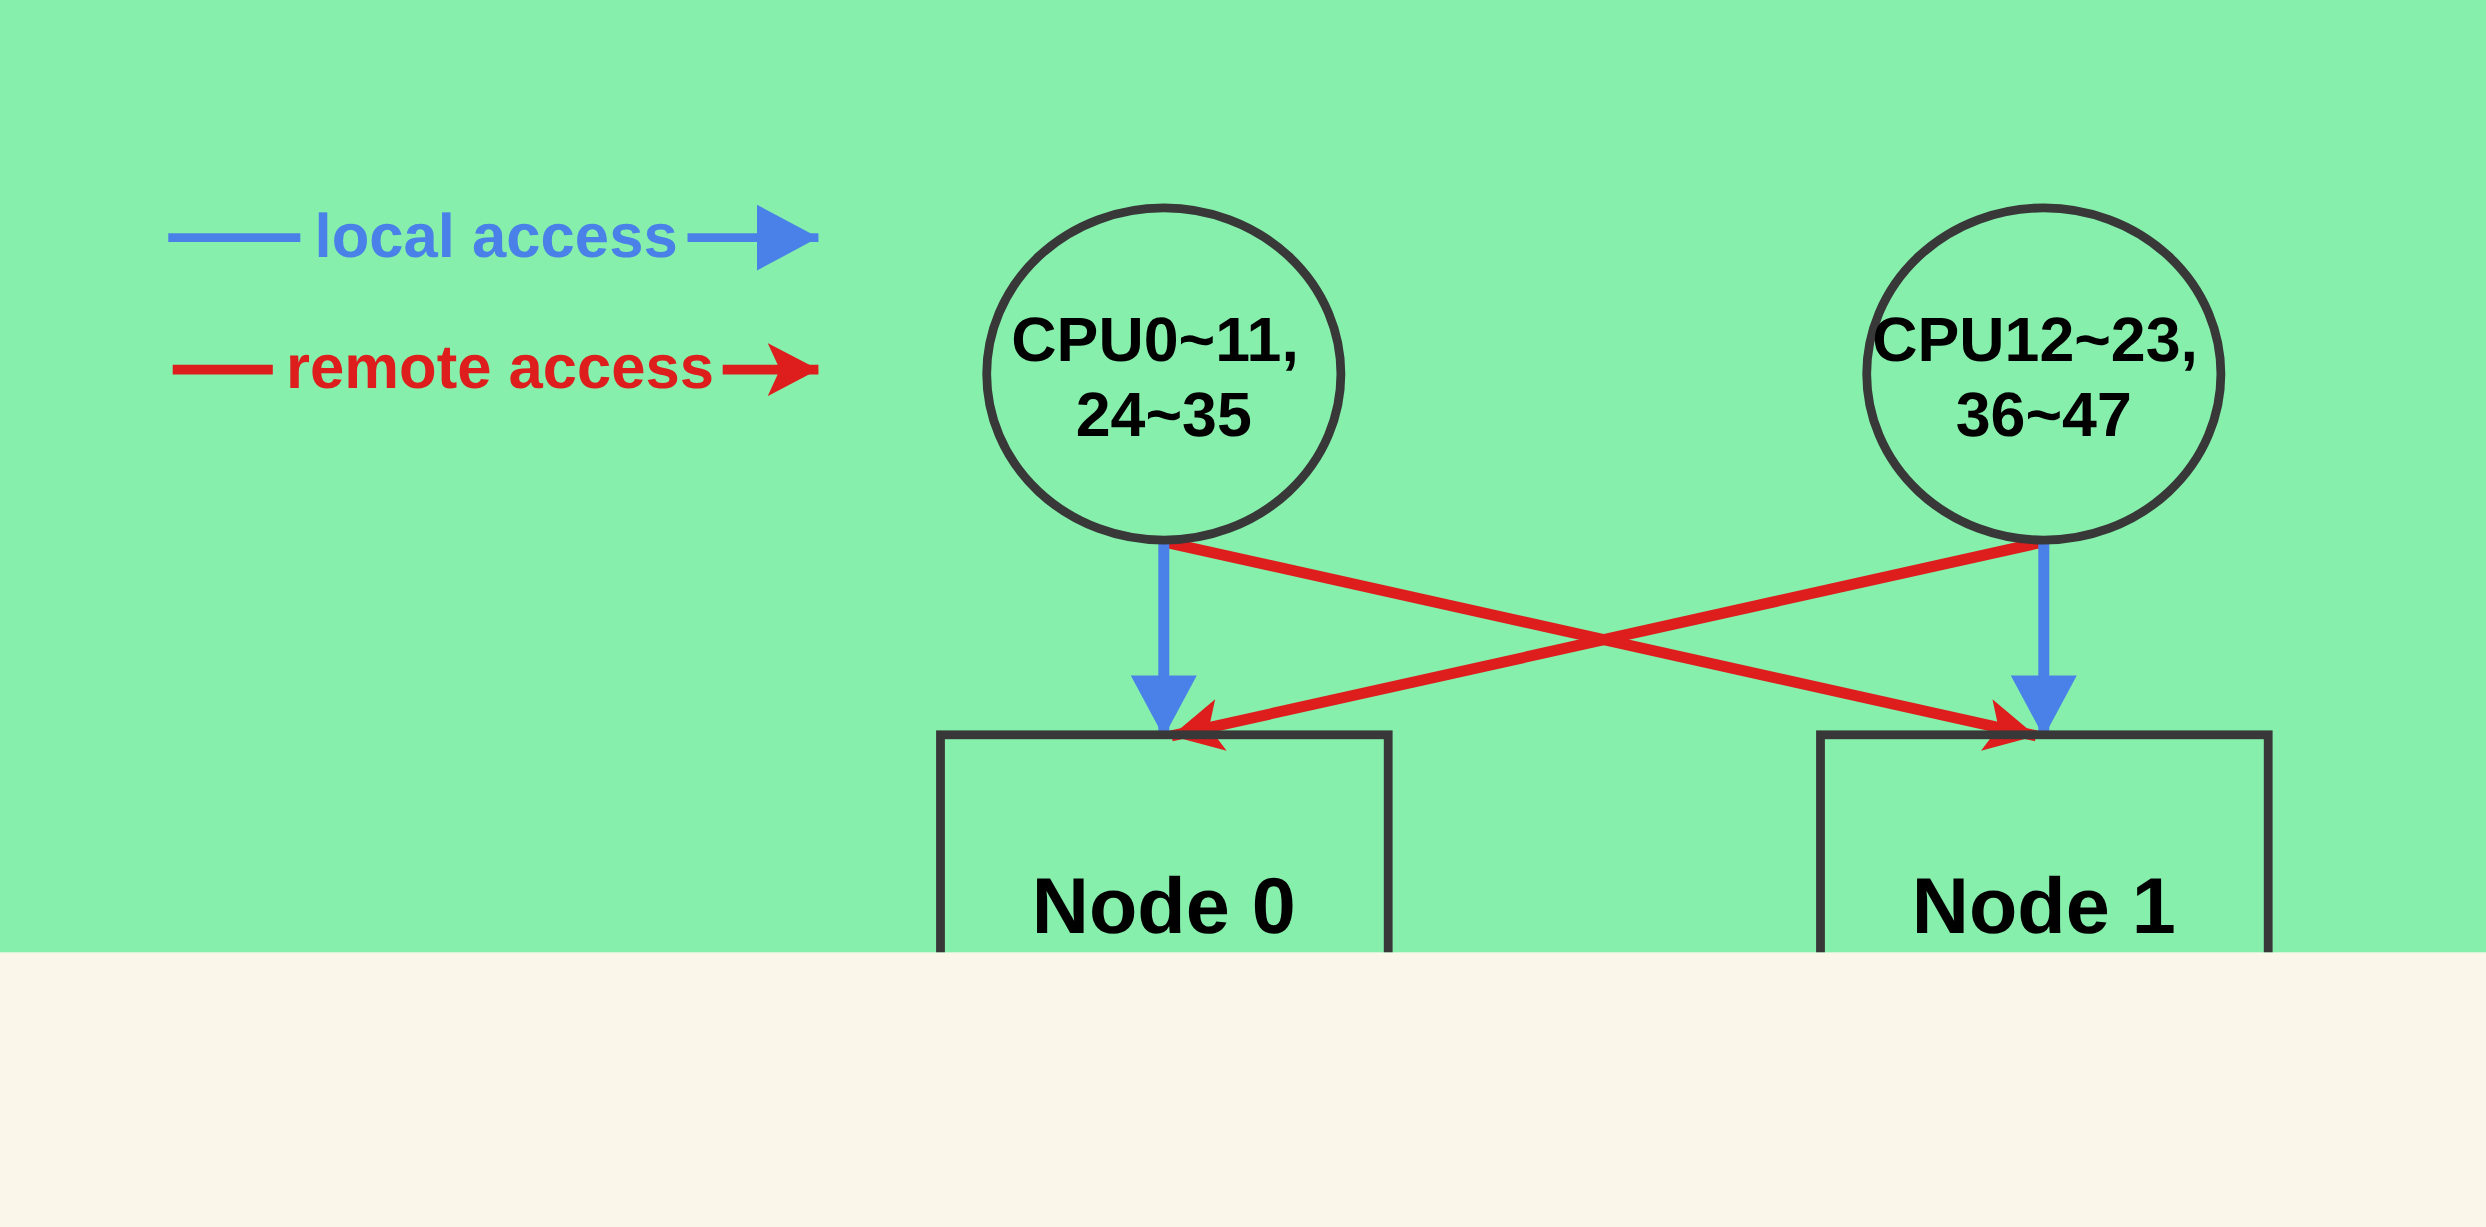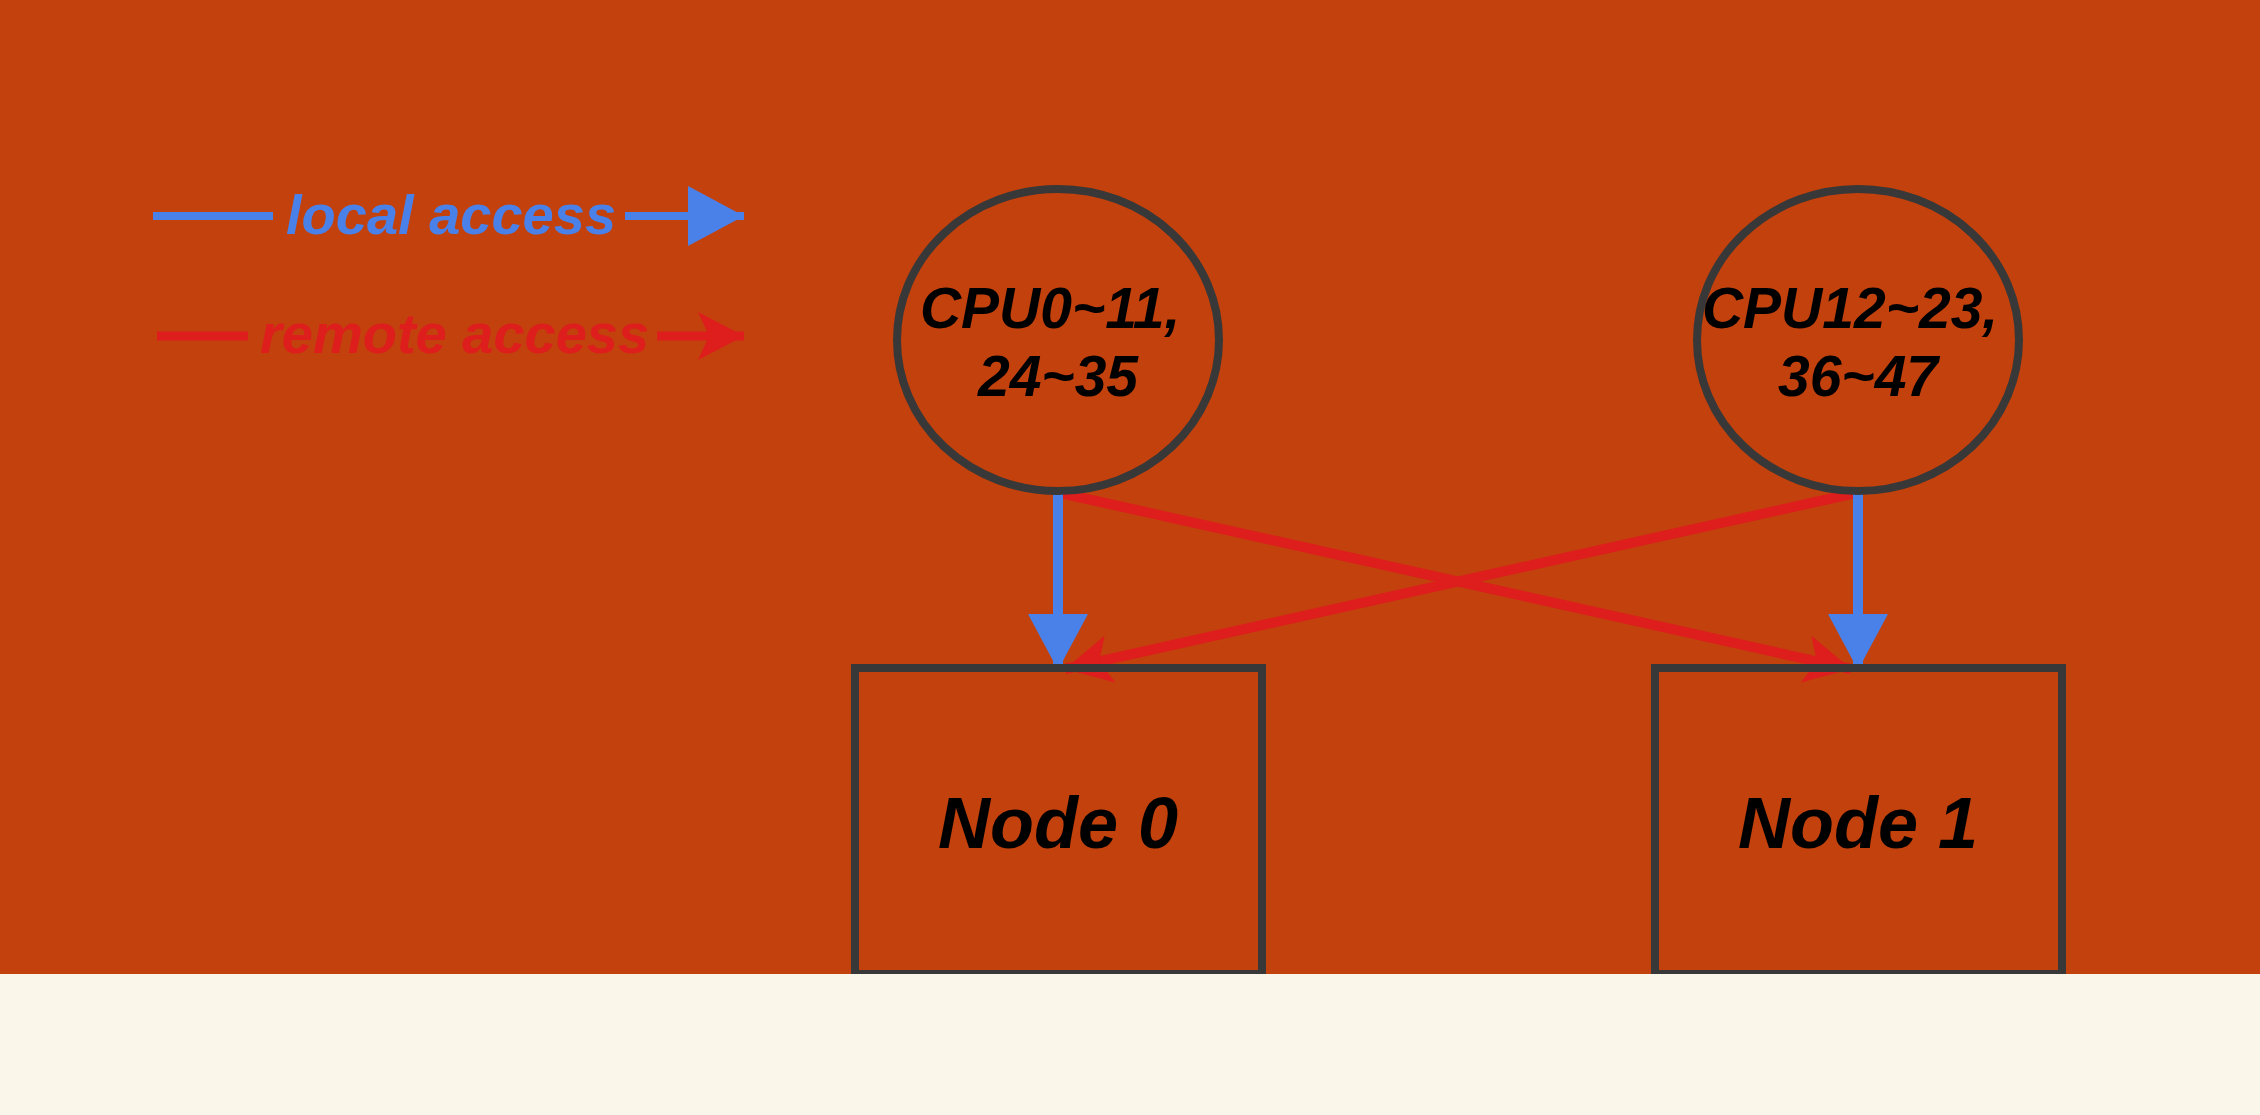--- a/index.html
+++ b/index.html
@@ -3,24 +3,23 @@
 <meta charset="utf-8">
 <style>
   html, body {
     margin: 0;
     padding: 0;
     background: #FAF6E9;
   }
   .canvas {
     position: relative;
     width: 2260px;
-    height: 974px;
-    background: #c2410c;
+    height: 866px;
+    background: #86efac;
     overflow: hidden;
-    font-style: italic;
   }
   svg text, svg tspan {
     font-family: "Liberation Sans", sans-serif;
     font-weight: bold;
   }
   .t-legend-local { font-size: 56px; fill: #4A81E8; }
   .t-legend-remote { font-size: 56px; fill: #DE1D1D; }
   .t-cpu  { font-size: 57px; fill: #000000; }
   .t-node { font-size: 72px; fill: #000000; }
   .shape  { fill: none; stroke: #383838; stroke-width: 8; }

